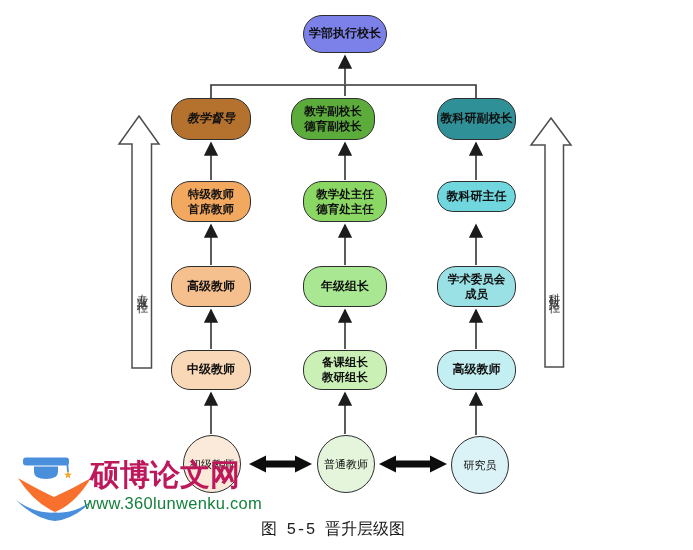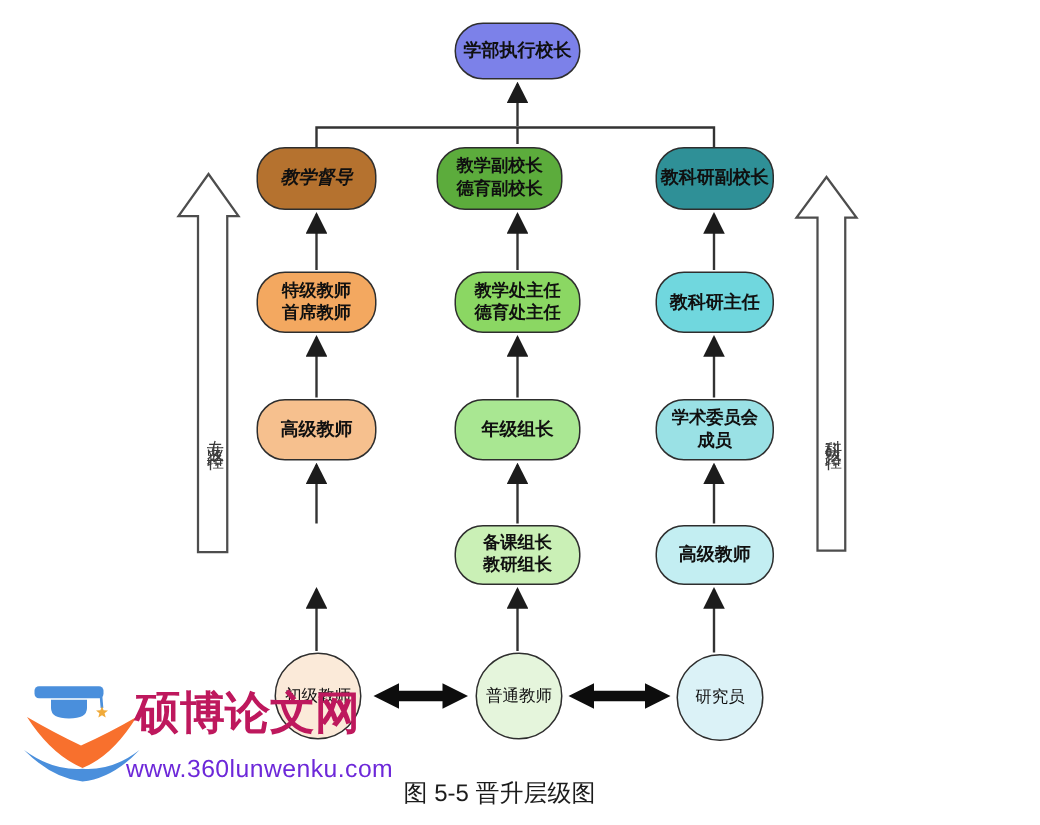--- a/index.html
+++ b/index.html
@@ -23,27 +23,27 @@
     display:flex;align-items:center;justify-content:center;
     font-size:11.5px;letter-spacing:3px;color:#3a3a3a;font-weight:500;
   }
   .watermark{position:absolute;left:0;top:440px;width:280px;height:100px;z-index:5;}
   .wm-logo{position:absolute;left:15px;top:8px;}
   .wm-name{
     position:absolute;left:90px;top:15px;font-size:30px;color:#be185d;
     white-space:nowrap;font-weight:700;
   }
   .wm-url{
-    position:absolute;left:84px;top:64px;font-size:16.5px;color:#6d28d9;
+    position:absolute;left:84px;top:54px;font-size:16.5px;color:#15803d;
     white-space:nowrap;letter-spacing:0.3px;
   }
   .caption{
     position:absolute;left:133px;top:519px;width:400px;z-index:3;
     text-align:center;font-size:16px;color:#1c1c1c;
-    font-family:Liberation Sans, sans-serif;
+    font-family:Liberation Mono, monospace;
   }
 </style>
 </head>
 <body>
 
 <div class="stage">
 
   <svg class="connectors" width="693" height="550" viewBox="0 0 693 550">
     <defs>
       <marker id="ah" markerWidth="9" markerHeight="9" refX="8" refY="4.5" orient="auto">
@@ -92,27 +92,28 @@
 
   <div class="node" style="left: 171px; top: 98px; width: 80px; height: 42px; background: rgb(181, 114, 47); font-style: italic;">教学督导</div>
   <div class="node two" style="left: 291px; top: 98px; width: 84px; height: 42px; background: rgb(92, 172, 60);">教学副校长
 德育副校长</div>
   <div class="node" style="left: 437px; top: 98px; width: 79px; height: 42px; background: rgb(47, 144, 151);">教科研副校长</div>
 
   <div class="node two" style="left: 171px; top: 181px; width: 80px; height: 41px; background: rgb(243, 168, 96);">特级教师
 首席教师</div>
   <div class="node two" style="left: 303px; top: 181px; width: 84px; height: 41px; background: rgb(139, 215, 99);">教学处主任
 德育处主任</div>
-  <div class="node" style="left: 437px; top: 181px; width: 79px; height: 41px; background: rgb(112, 215, 222);">教科研主任</div>
+  <div class="node" style="left: 437px; top: 181px; width: 79px; height: 31px; background: rgb(112, 215, 222);">教科研主任</div>
 
   <div class="node" style="left: 171px; top: 266px; width: 80px; height: 41px; background: rgb(246, 192, 142);">高级教师</div>
   <div class="node" style="left: 303px; top: 266px; width: 84px; height: 41px; background: rgb(169, 231, 146);">年级组长</div>
   <div class="node two" style="left: 437px; top: 266px; width: 79px; height: 41px; background: rgb(154, 225, 229);">学术委员会
 成员</div>
 
+  <div class="node" style="left: 171px; top: 350px; width: 80px; height: 40px; background: rgb(249, 216, 183);">中级教师</div>
   <div class="node two" style="left: 303px; top: 350px; width: 84px; height: 40px; background: rgb(202, 240, 182);">备课组长
 教研组长</div>
   <div class="node" style="left: 437px; top: 350px; width: 79px; height: 40px; background: rgb(195, 238, 242);">高级教师</div>
 
   <div class="node circle" style="left: 183px; top: 435px; background: rgb(251, 234, 217);">初级教师</div>
   <div class="node circle" style="left: 317px; top: 435px; background: rgb(229, 245, 220);">普通教师</div>
   <div class="node circle" style="left: 451px; top: 436px; background: rgb(219, 242, 247);">研究员</div>
 
   <div class="watermark">
     <svg class="wm-logo" width="80" height="80" viewBox="0 0 80 80">

